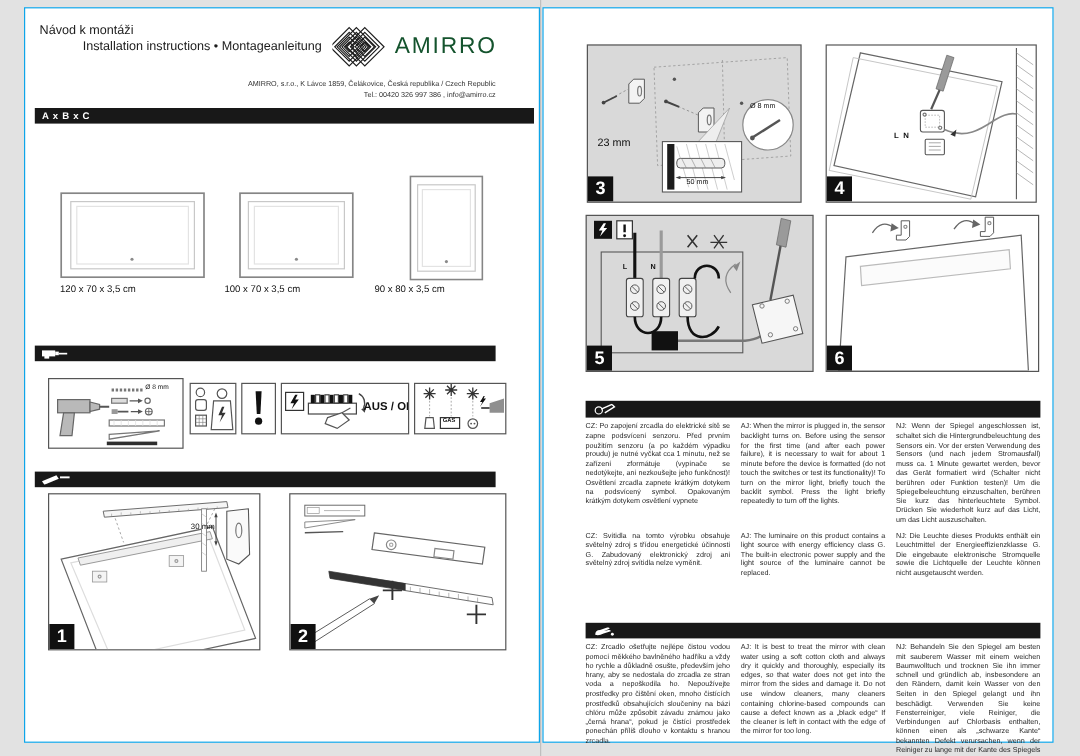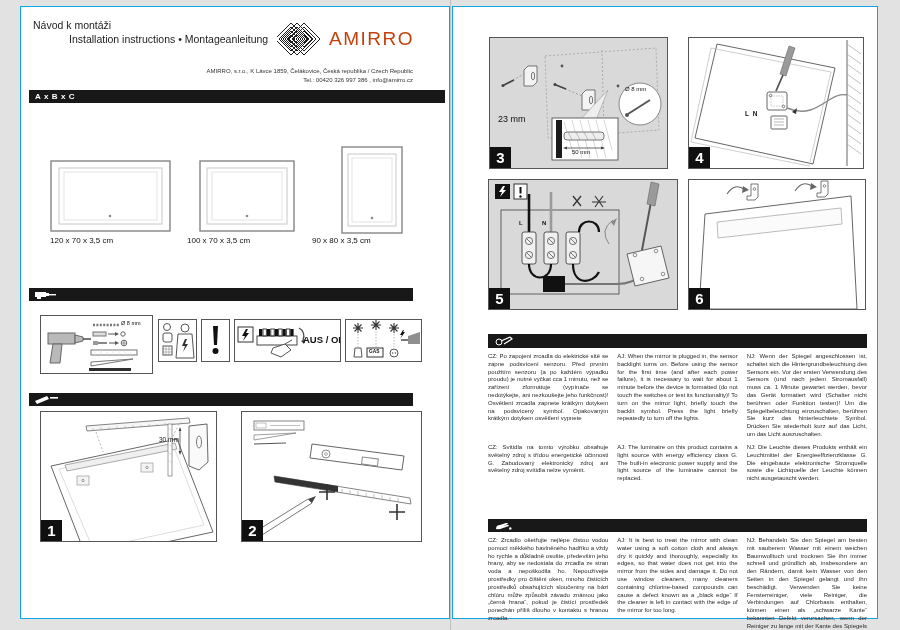--- a/index.html
+++ b/index.html
@@ -12,21 +12,21 @@
   .stepbox{position:absolute;border:1px solid #555;box-sizing:border-box;background:#fff;overflow:hidden;}
   .graybg{background:#d9d9d9;}
   .badge{position:absolute;left:0;bottom:0;width:21px;height:21px;background:#101010;color:#fff;
          font-weight:bold;font-size:15px;display:flex;align-items:center;justify-content:center;}
   .cols{position:absolute;display:flex;gap:9px;}
   .col{flex:1;font-size:6px;line-height:1.3;text-align:justify;color:#2a2a2a;}
   .szlabel{position:absolute;font-size:8px;color:#111;}
   .dim{position:absolute;color:#111;white-space:nowrap;}
   .hline{font-size:10.5px;line-height:1.2;color:#1c1c1c;}
   .title{font-size:16px;font-weight:bold;letter-spacing:.4px;color:#111;}
-  .brand{font-size:19px;font-weight:500;letter-spacing:1.5px;color:#c2410c;}
+  .brand{font-size:19px;font-weight:500;letter-spacing:1.5px;color:#14532d;}
   .addr{font-size:6px;line-height:1.5;text-align:right;color:#333;}
   svg{display:block;}
 </style>
 </head>
 <body>
 
 <div class="canvas">
 
   <div class="page" style="left:20px;width:430px;">
 

